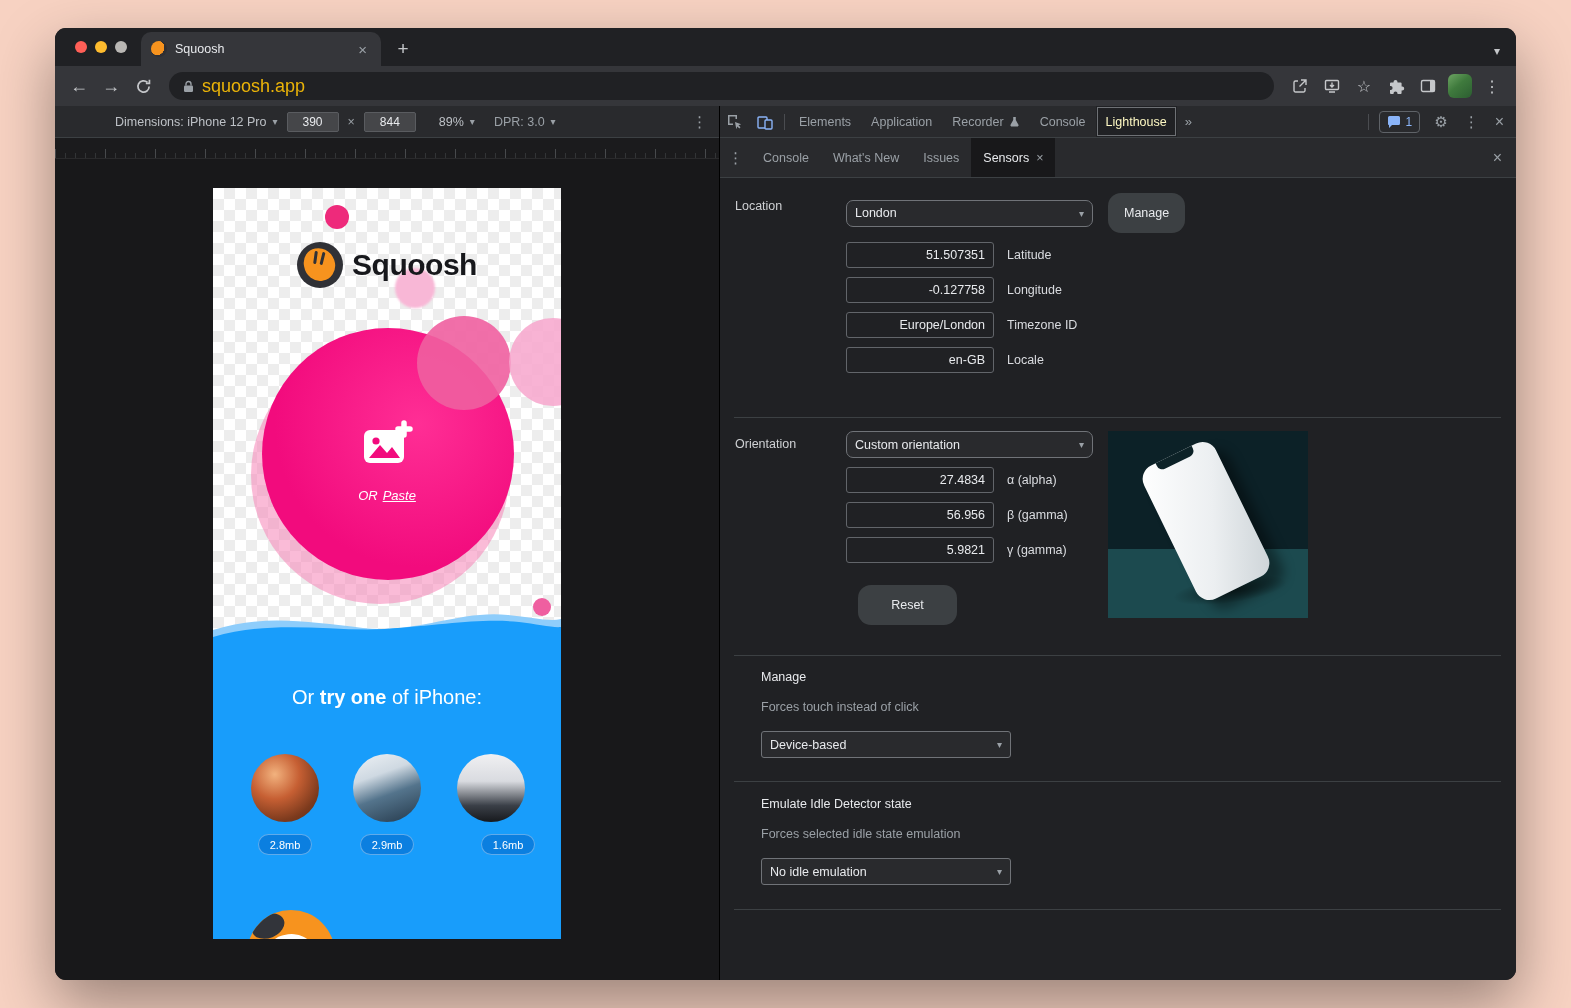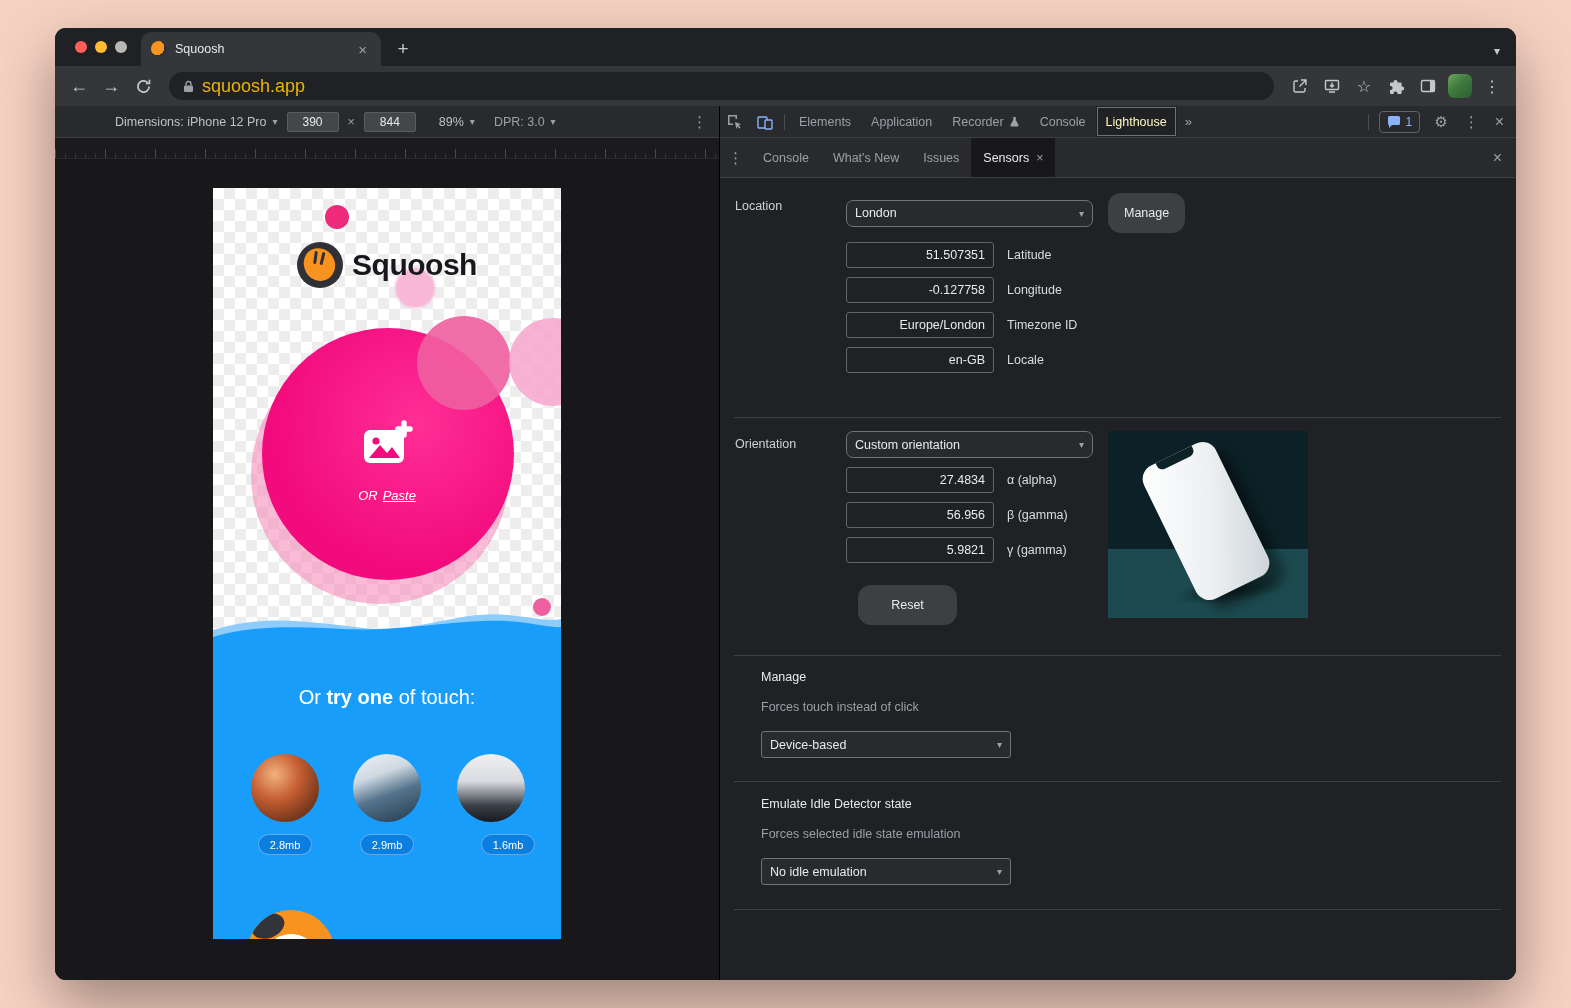--- a/index.html
+++ b/index.html
@@ -265,21 +265,21 @@
           </div>
           <div class="abs orpaste">
             <span>OR</span><u>Paste</u>
           </div>
           <svg class="abs wave" viewBox="0 0 348 40" preserveAspectRatio="none">
             <path d="M0 24 C 50 8 96 16 150 22 C 205 28 245 4 295 9 C 318 11 336 16 348 13 L348 40 L0 40 Z" fill="#8ecdfb"></path>
             <path d="M0 31 C 60 13 120 26 172 23 C 230 19 268 12 306 16 C 324 18 340 22 348 21 L348 40 L0 40 Z" fill="#189dfb"></path>
           </svg>
           <div class="abs blue"></div>
           <div class="abs headline">
-            <span>Or </span><b>try one</b><span> of touch:</span>
+            <span>Or </span><b>try one</b><span> of iPhone:</span>
           </div>
           <div class="abs thumb t1"></div>
           <div class="abs thumb t2"></div>
           <div class="abs thumb t3"></div>
           <div class="abs pill p1">2.8mb</div>
           <div class="abs pill p2">2.9mb</div>
           <div class="abs pill p3">1.6mb</div>
           <div class="abs bottom-logo">
             <div class="bl-dark"></div>
               <div class="bl-white"></div>

